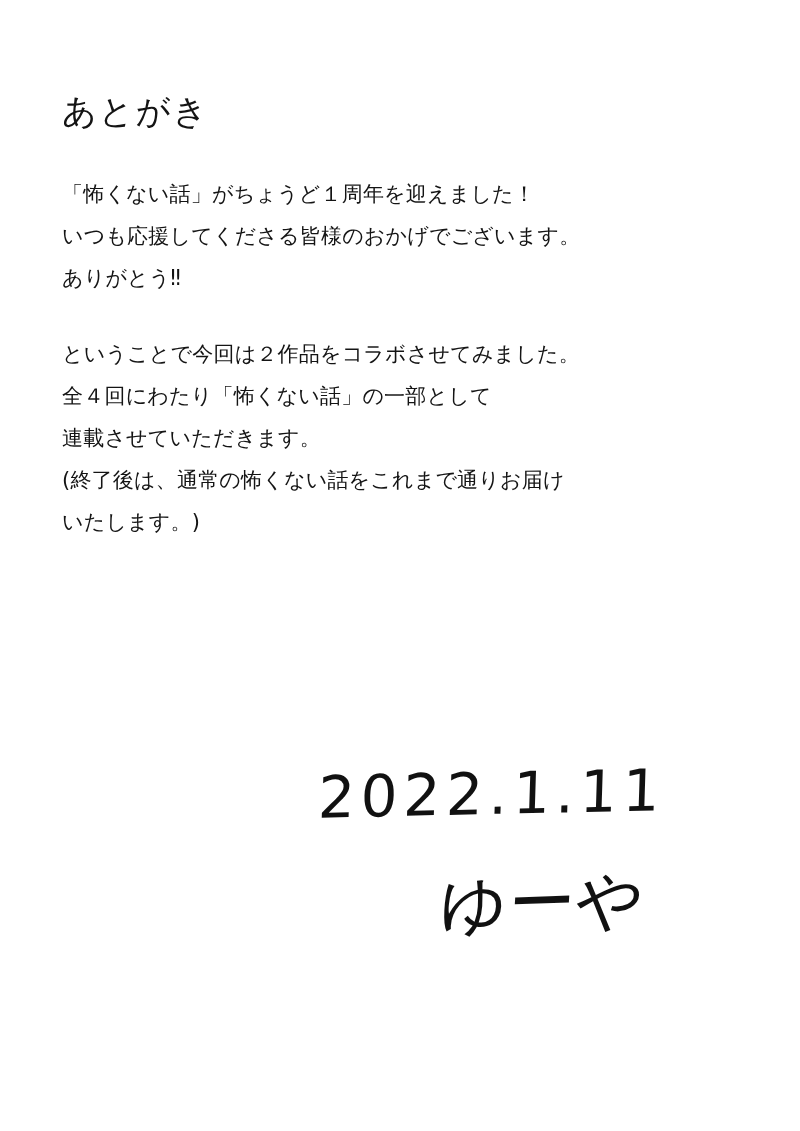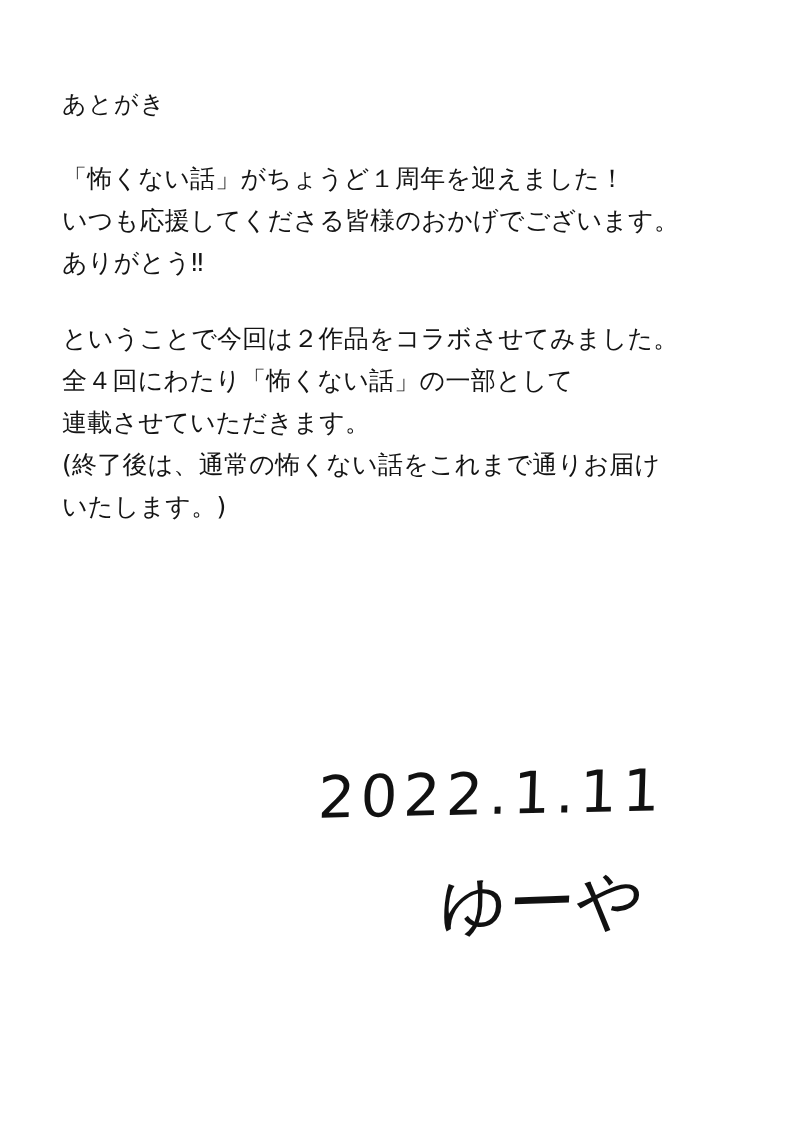--- a/index.html
+++ b/index.html
@@ -23,29 +23,29 @@
   }
 
   .afterword {
     position: absolute;
     left: 62px;
     top: 86px;
     width: 690px;
   }
 
   .heading {
-    font-size: 24px;
+    font-size: 34px;
     line-height: 1.5;
     letter-spacing: 0.06em;
     font-weight: 500;
     margin: 0 0 36px 0;
   }
 
   .para {
-    font-size: 25px;
+    font-size: 21px;
     line-height: 42px;
     letter-spacing: 0.01em;
     font-weight: 500;
     margin: 0 0 34px 0;
     white-space: pre-line;
   }
 
   .para:last-of-type {
     margin-bottom: 13px;
   }

